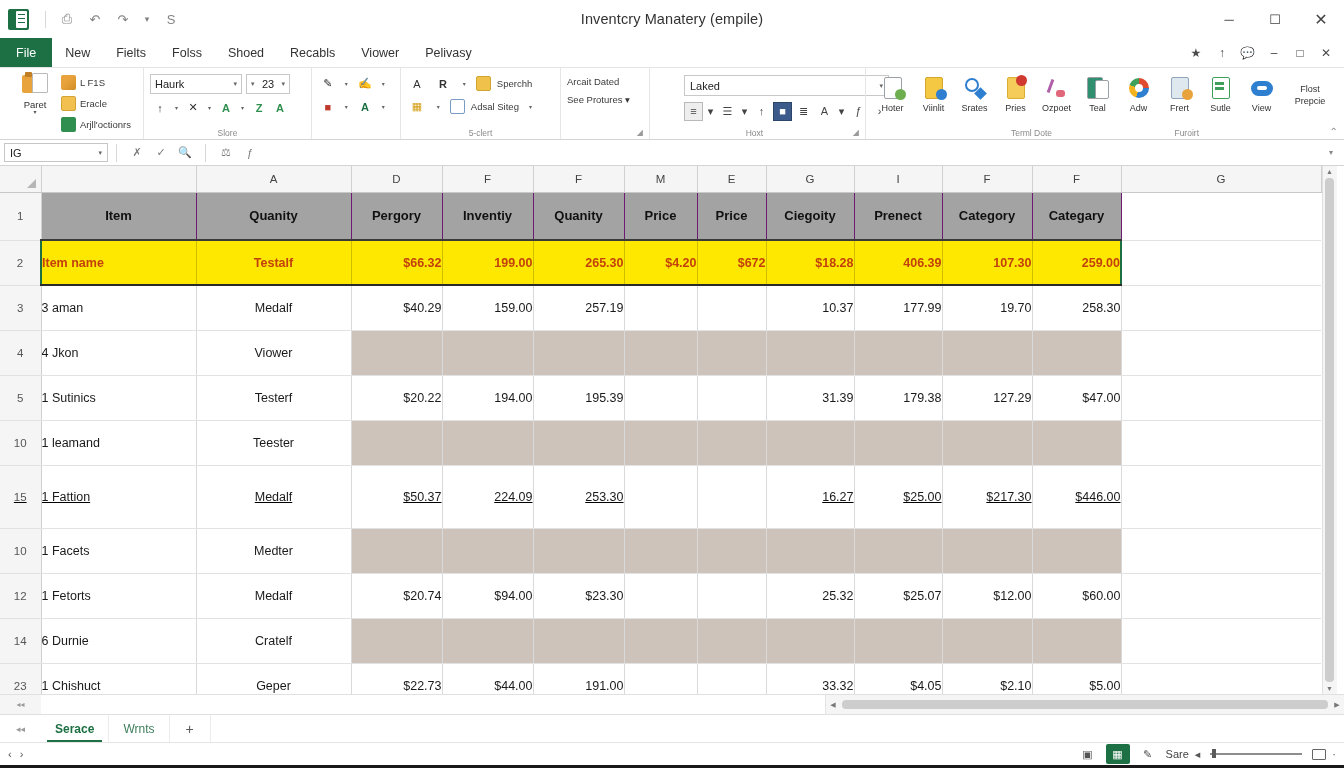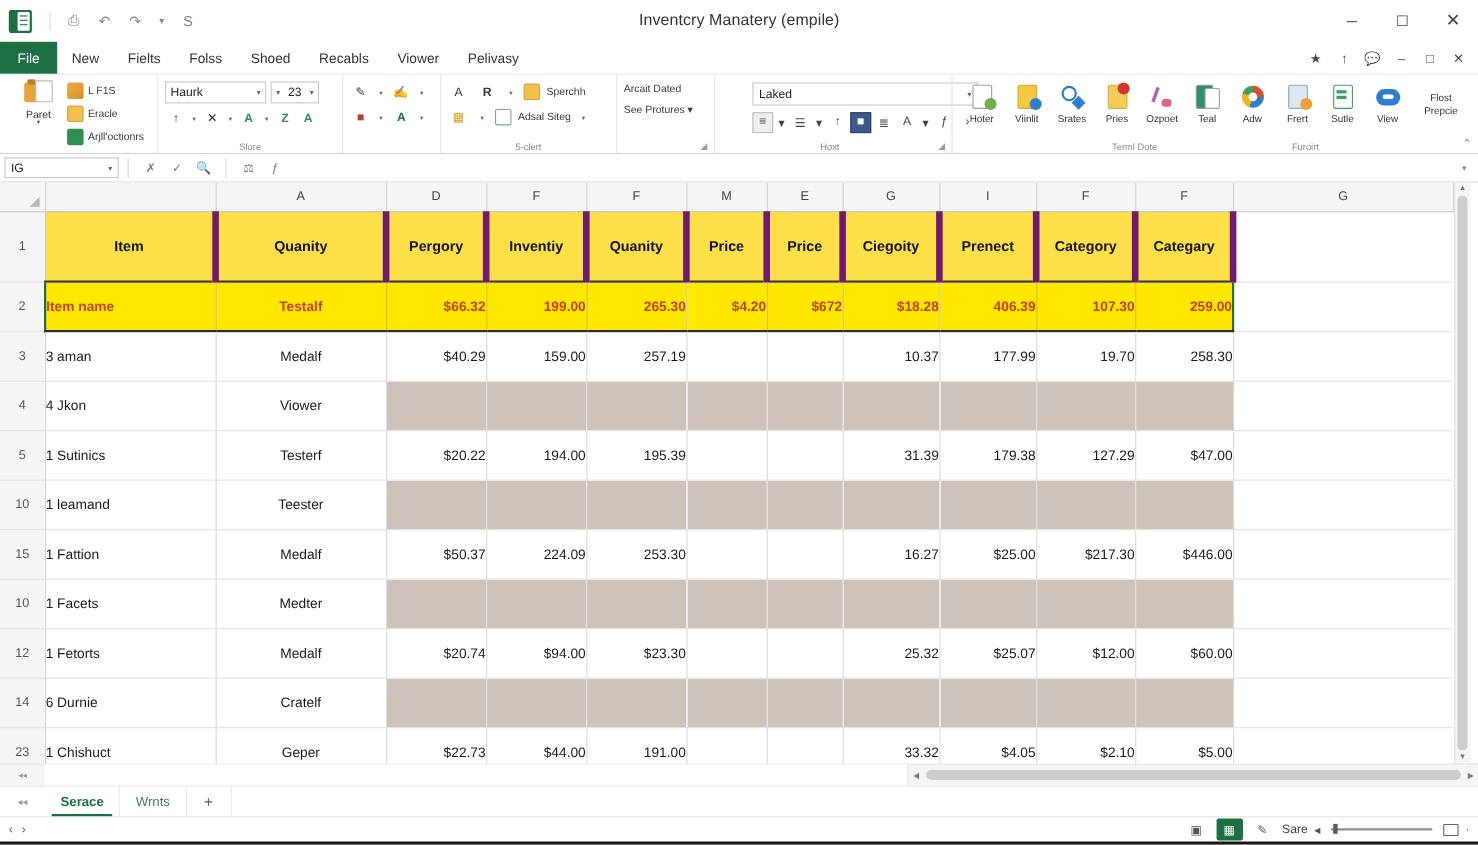--- a/index.html
+++ b/index.html
@@ -172,23 +172,23 @@
   }
   .cell {
     border-right:1px solid #d9d9d9; border-bottom:1px solid #e2e2e2;
     font-size:12.5px; color:#1a1a1a; vertical-align:middle; background:#fff;
     padding:0 8px; white-space:nowrap; overflow:hidden;
   }
   .cell.num { text-align:right; }
   .cell.ctr { text-align:center; }
   .cell.shade { background:#cdc3bb; }
   .hdr-cell {
-    background:#fde047; color:#111; font-weight:bold; font-size:13px; text-align:center;
-    border-right:6px solid #701a75; border-bottom:2px solid #3a3a3a;
-    height:64px; vertical-align:middle;
+    background:#a3a3a3; color:#111; font-weight:bold; font-size:13px; text-align:center;
+    border-right:1px solid #701a75; border-bottom:2px solid #3a3a3a;
+    height:48px; vertical-align:middle;
   }
   .hdr-cell.first { border-left:1px solid #cfbe00; }
   .sel-cell {
     background:#ffe800; font-weight:bold; color:#c2410c;
     border-bottom:2px solid #2b2b2b; border-right:1px solid #cfbe00;
   }
   .sel-cell.lead { border-left:2px solid #1d7044; }
   .sel-cell.tail { border-right:2px solid #1d7044; }
 
   .blankcol { background:#fff; border-bottom:1px solid #e2e2e2; }
@@ -647,21 +647,21 @@
               <td class="cell shade num"></td>
               <td class="cell shade num"></td>
               <td class="cell shade num"></td>
               <td class="cell shade num"></td>
               <td class="cell shade num"></td>
               <td class="cell shade num"></td>
               <td class="cell shade num"></td>
               <td class="cell shade num"></td>
               <td class="blankcol"></td>
             </tr>
-            <tr style="height: 45px;">
+            <tr style="height: 63px; text-decoration: underline;">
               <th class="rowhead-cell">15</th>
               <td class="cell">1 Fattion</td>
               <td class="cell ctr">Medalf</td>
               <td class="cell num">$50.37</td>
               <td class="cell num">224.09</td>
               <td class="cell num">253.30</td>
               <td class="cell num"></td>
               <td class="cell num"></td>
               <td class="cell num">16.27</td>
               <td class="cell num">$25.00</td>

